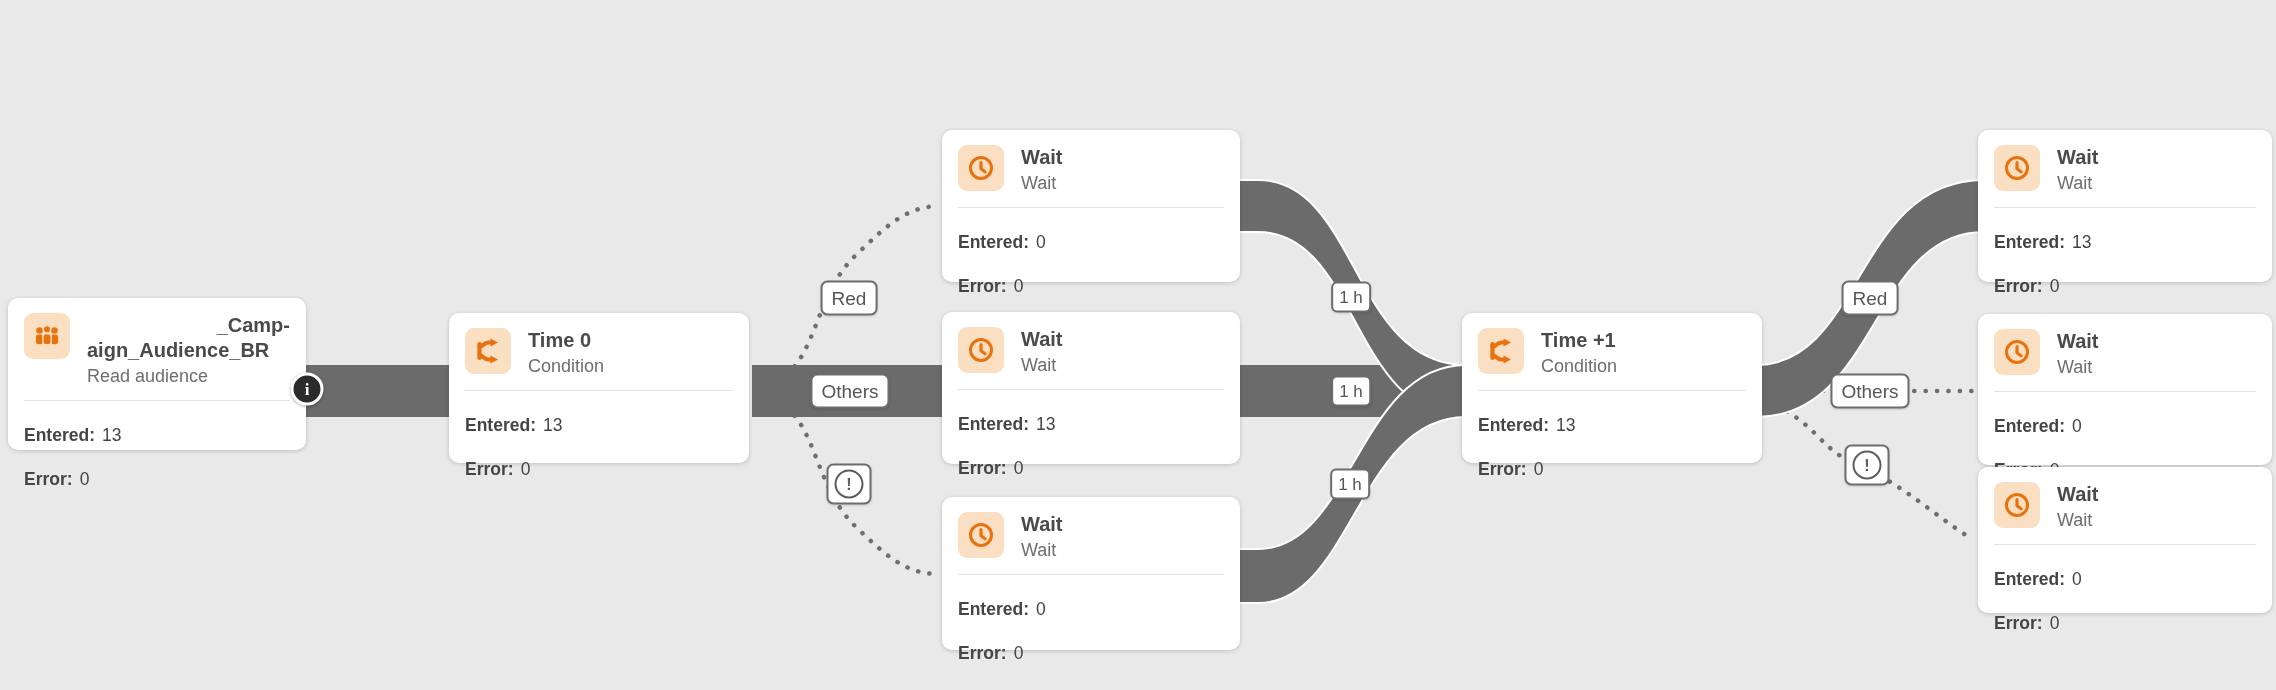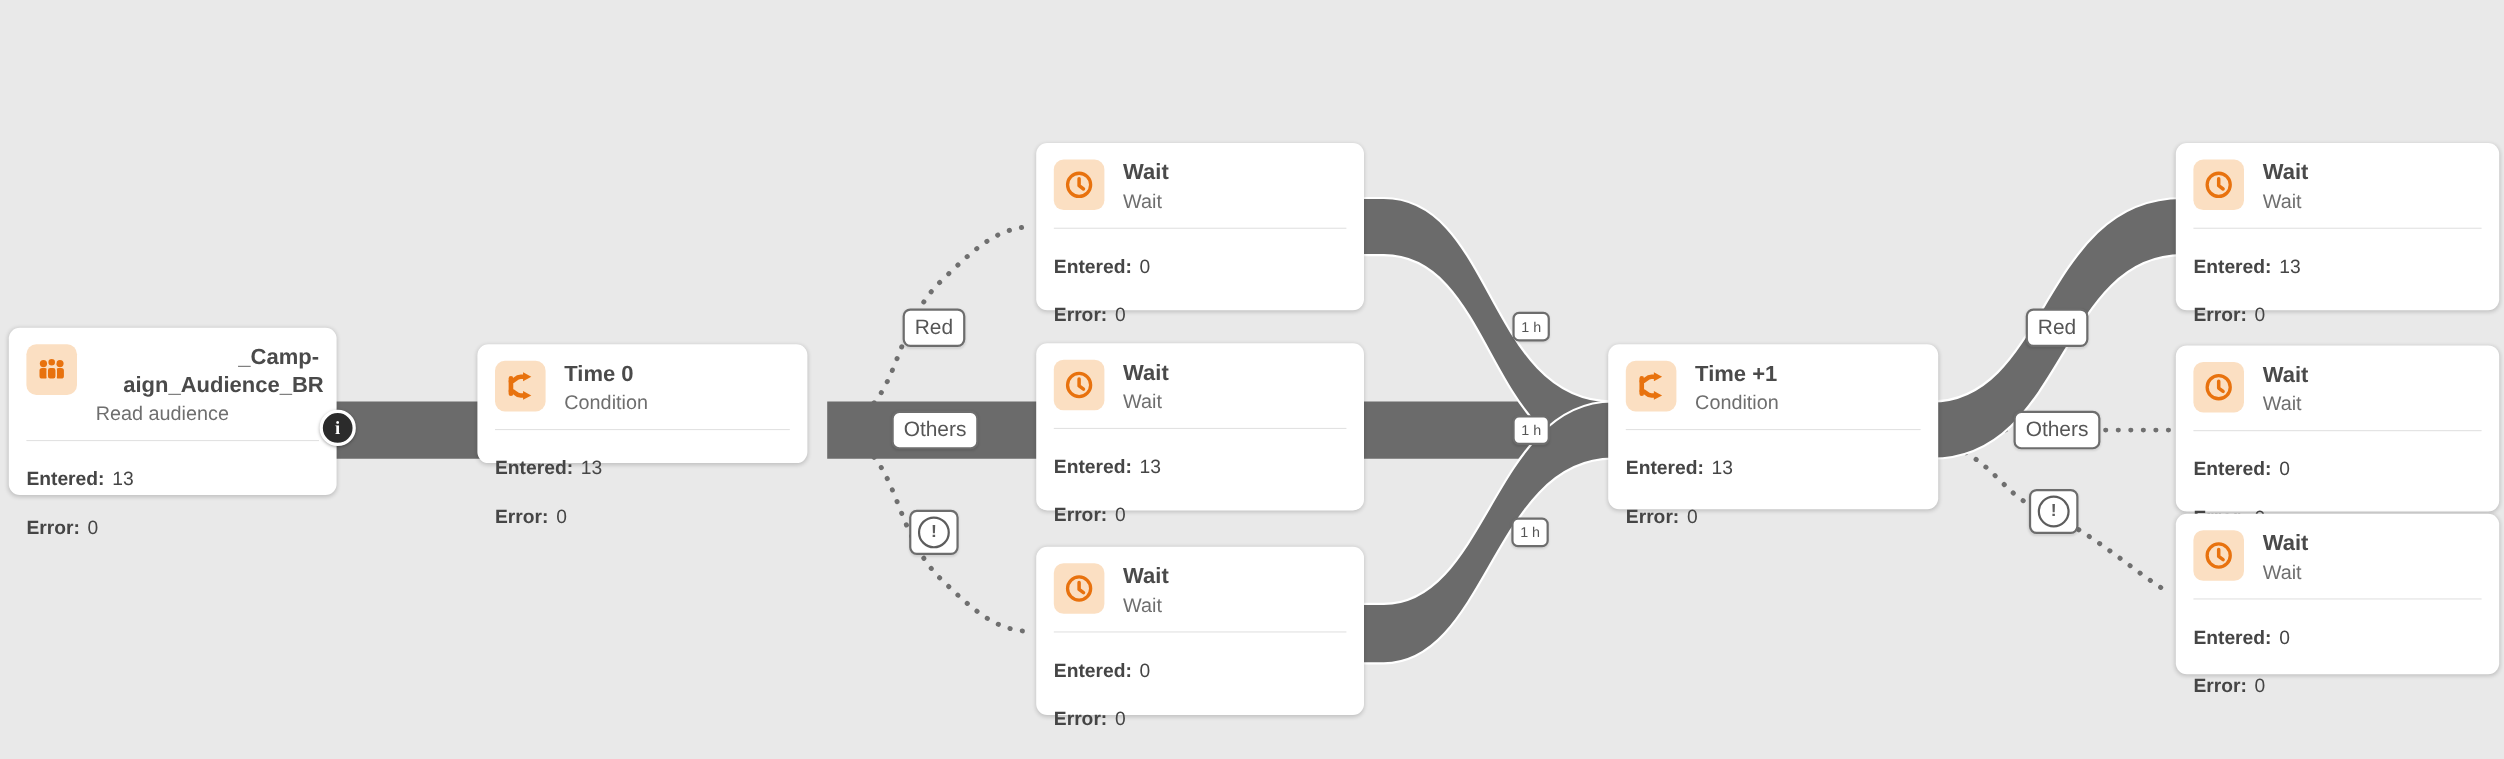--- a/index.html
+++ b/index.html
@@ -7,32 +7,32 @@
   #flows{position:absolute;left:0;top:0;z-index:1;}
 
   .card{position:absolute;z-index:3;background:#fff;border-radius:10px;
         box-shadow:0 1px 4px rgba(0,0,0,.18);box-sizing:border-box;}
   .card-head{display:flex;gap:17px;padding:15px 16px 0 16px;align-items:flex-start;justify-content:space-between;}
   .icon-tile{width:46px;height:46px;border-radius:9px;background:#fbdfc2;flex:0 0 auto;
              display:flex;align-items:center;justify-content:center;}
   .head-text{flex:1;min-width:0;}
   .card-title{font-size:20px;font-weight:bold;color:#4a4a4a;line-height:25px;}
   .title-line-right{text-align:right;}
-  .title-line-left{text-align:left;margin-left:25px;}
+  .title-line-left{text-align:left;}
   .card-sub{font-size:18px;color:#6e6e6e;margin-top:3px;line-height:20px;}
   .card-divider{height:1px;background:#e2e2e2;margin:14px 16px 0 16px;}
   .stat{padding:0 16px;font-size:17.5px;color:#454545;margin-top:25px;line-height:19px;}
   .stat-label{font-weight:bold;}
   .stat-value{margin-left:7px;}
 
   .edge-badge{position:absolute;z-index:4;transform:translate(-50%,-50%);
               background:#fff;border:2px solid #6d6d6d;border-radius:7px;color:#565656;
               font-size:19px;line-height:1;padding:6px 9px;white-space:nowrap;
               box-shadow:0 1px 2px rgba(0,0,0,.10);text-align:right;}
-  .badge-1h{font-size:13px;padding:5px 6px;border-radius:6px;margin-left:41px;}
+  .badge-1h{font-size:17px;padding:5px 6px;border-radius:6px;}
   .badge-err{padding:4px 6px;}
   .err-circle{display:flex;width:25px;height:25px;border:2.2px solid #5d5d5d;border-radius:50%;
               align-items:center;justify-content:center;font-size:16px;font-weight:bold;color:#5d5d5d;}
   .info-badge{position:absolute;z-index:4;transform:translate(-50%,-50%);
               width:27px;height:27px;background:#2b2b2b;border:3px solid #fff;border-radius:50%;
               color:#fff;display:flex;align-items:center;justify-content:center;
               font-size:17px;font-weight:bold;font-family:"Liberation Serif",serif;
               box-shadow:0 1px 3px rgba(0,0,0,.35);}
 </style>
 </head>
@@ -86,21 +86,21 @@
     <div class="card-divider"></div>
     <div class="stat">
       <span class="stat-label">Entered:</span><span class="stat-value">13</span>
     </div>
     <div class="stat">
       <span class="stat-label">Error:</span><span class="stat-value">0</span>
     </div>
   </div>
   <div class="info-badge" style="left:307px;top:389px">i</div>
 
-  <div class="card" style="left:434px;top:313px;width:300px;height:108px">
+  <div class="card" style="left:449px;top:313px;width:300px;height:150px">
     <div class="card-head">
       <div class="icon-tile">
         <svg width="36" height="36" viewBox="0 0 36 36">
           <g fill="none" stroke="#e8720e" stroke-width="4.2" stroke-linecap="round">
             <path d="M9.5 11 V 25"></path>
             <path d="M9.5 13.5 C 14 13.5 13 9.5 18.5 9.5 H 21"></path>
             <path d="M9.5 22.5 C 14 22.5 13 26.5 18.5 26.5 H 21"></path>
           </g>
           <g fill="#e8720e">
             <path d="M20.5 5.5 L 28 9.5 L 20.5 13.5 Z"></path>

